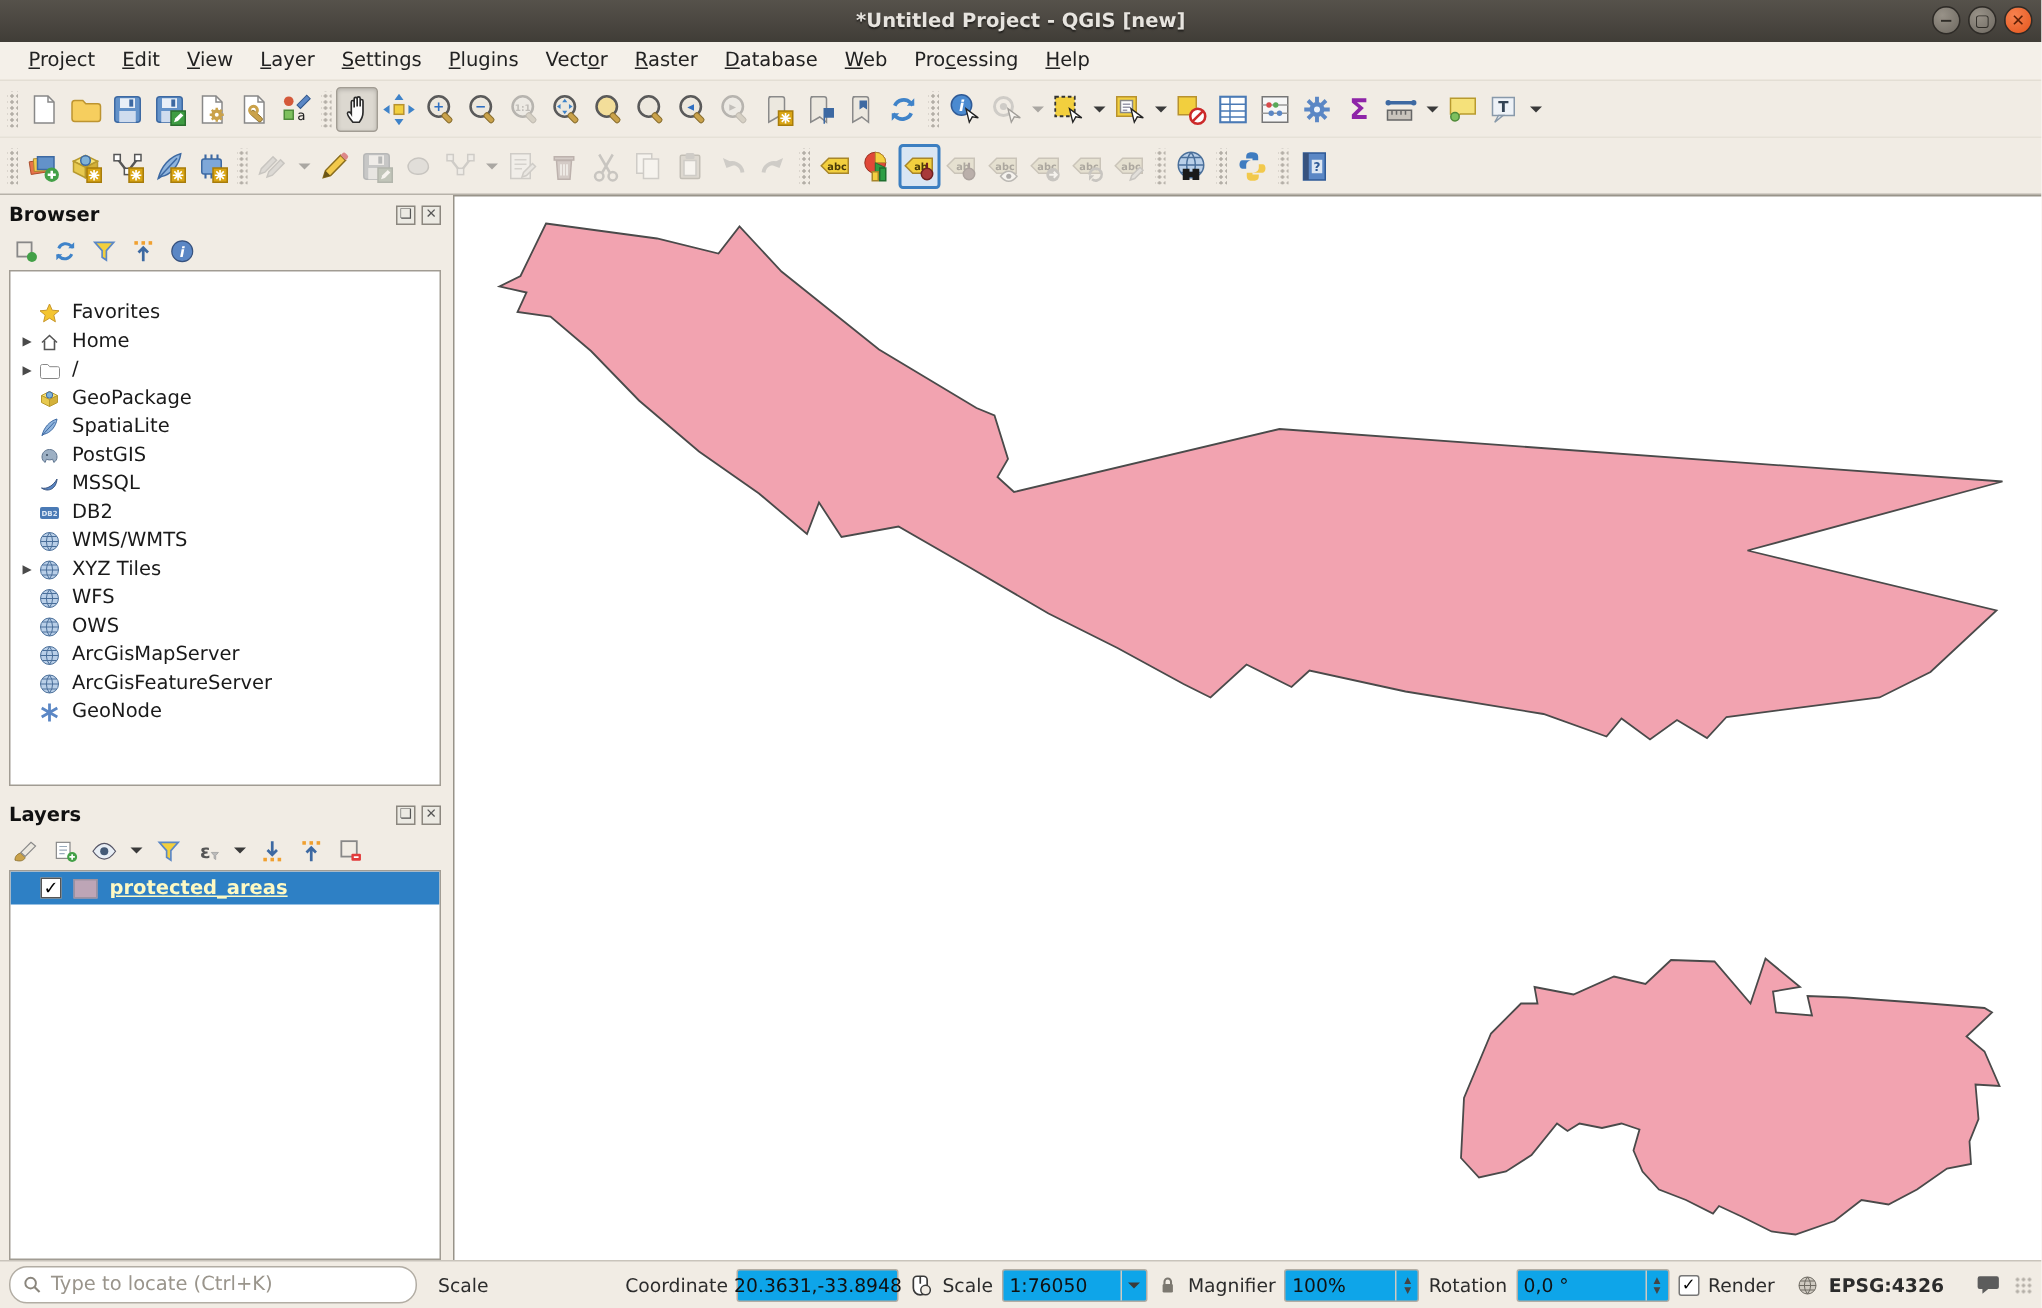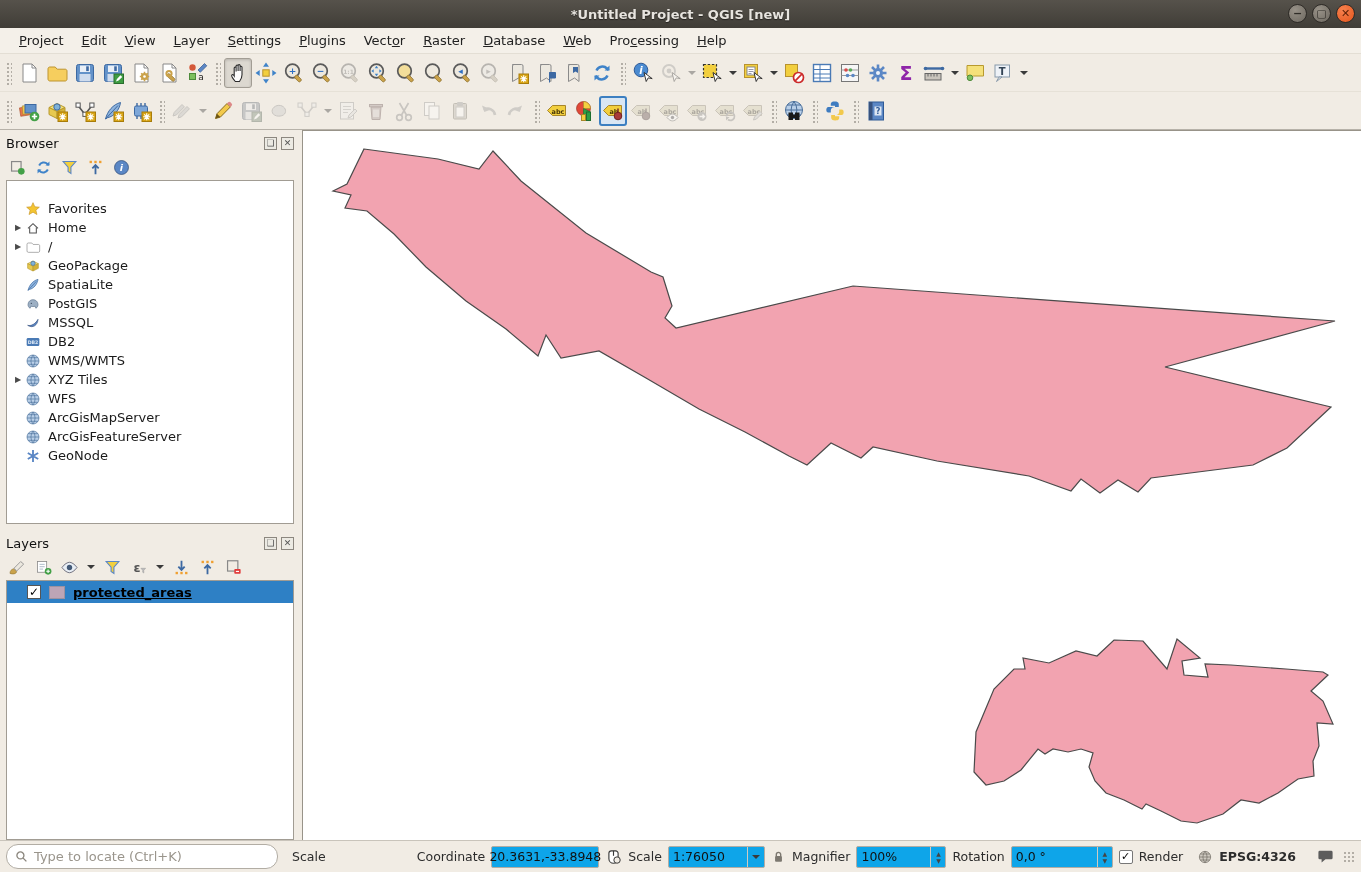--- a/index.html
+++ b/index.html
@@ -36,40 +36,40 @@
   .tbtn.act { background:#dcd8d0; border-color:#a29d94; box-shadow:inset 0 1px 3px rgba(0,0,0,.18); }
   .tbtn.sel { border:2px solid #3c7fc1; background:#d9e6f3; }
   .dis { opacity:.38; filter:grayscale(80%); }
   .ddbtn { width:13px; height:30px; display:flex; align-items:center; justify-content:center; }
   .ddbtn::after { content:""; border:4px solid transparent; border-top-color:#3a3a3a; margin-top:4px; }
 
   
   .main { display:flex; height:710px; }
   .dock { width:302px; display:flex; flex-direction:column; padding:2px 0 0 0; }
   .panel { display:flex; flex-direction:column; padding:0 8px 0 6px; }
-  .panel-head { height:22px; display:flex; align-items:center; }
+  .panel-head { height:22px; display:flex; align-items:center;font-weight:bold; }
   .panel-title { font-size:13px; color:#111; }
   .panel-btns { margin-left:auto; display:flex; gap:4px; }
   .phbtn { width:13px; height:13px; border:1px solid #8c877f; background:#eceae3; color:#555;
            font-size:9px; line-height:11px; text-align:center; }
   .panel-tools { height:26px; display:flex; align-items:center; gap:4px; padding:2px 0; }
   .ptbtn { width:22px; height:22px; display:flex; align-items:center; justify-content:center; border-radius:2px; }
   .treebox { background:#fff; border:1px solid #a19c93; flex:1; overflow:hidden; padding-top:18px; }
   .hsplit { height:8px; }
 
   .trow { height:19px; display:flex; align-items:center; padding-left:4px; }
   .texp { width:14px; font-size:8px; color:#4a4a4a; text-align:center; }
   .ticon { width:18px; height:16px; display:flex; align-items:center; margin-right:5px; }
   .tlabel { font-size:13px; color:#1a1a1a; }
 
   .layer-row { height:22px; display:flex; align-items:center; background:#2e80c5; padding-left:20px; }
   .lcheck { width:14px; height:14px; background:#fff; border:1px solid #555; font-size:12px;
             line-height:13px; text-align:center; color:#000; font-weight:bold; }
   .lswatch { width:16px; height:13px; margin:0 8px; border:1px solid #9d92a0; }
-  .llabel { color:#000000; font-weight:bold; text-decoration:underline; font-size:13px; }
+  .llabel { color:#fef9c3; font-weight:bold; text-decoration:underline; font-size:13px; }
 
   
   .canvas { flex:1; background:#fff; border-left:1px solid #989389; border-top:1px solid #989389; position:relative; }
   .canvas svg { display:block; }
 
   
   .statusbar { height:32px; background:#f1ece4; border-top:1px solid #c9c4bb; display:flex;
                align-items:center; padding:0 6px; font-size:12.5px; color:#2c2c2c; gap:6px; }
   .locate { width:272px; height:25px; border:1px solid #b2ada4; border-radius:12px; background:#fff;
             display:flex; align-items:center; padding:0 8px; gap:6px; }
@@ -723,20 +723,30 @@
           </div>
           <div class="trow">
             <span class="texp"></span>
             <span class="ticon">
               <svg viewBox="0 0 24 24" width="16" height="16">
                 <circle cx="12" cy="12" r="9" fill="#b9cfe8" stroke="#4a6f9a"></circle>
                 <path d="M3 12h18M12 3a14.5 14.5 0 0 1 0 18M12 3a14.5 14.5 0 0 0 0 18M4.8 7h14.4M4.8 17h14.4" fill="none" stroke="#4a6f9a"></path>
               </svg>
             </span>
             <span class="tlabel">WFS</span>
+          </div>
+          <div class="trow">
+            <span class="texp"></span>
+            <span class="ticon">
+              <svg viewBox="0 0 24 24" width="16" height="16">
+                <circle cx="12" cy="12" r="9" fill="#b9cfe8" stroke="#4a6f9a"></circle>
+                <path d="M3 12h18M12 3a14.5 14.5 0 0 1 0 18M12 3a14.5 14.5 0 0 0 0 18M4.8 7h14.4M4.8 17h14.4" fill="none" stroke="#4a6f9a"></path>
+              </svg>
+            </span>
+            <span class="tlabel">OWS</span>
           </div>
           <div class="trow">
             <span class="texp"></span>
             <span class="ticon">
               <svg viewBox="0 0 24 24" width="16" height="16">
                 <circle cx="12" cy="12" r="9" fill="#b9cfe8" stroke="#4a6f9a"></circle>
                 <path d="M3 12h18M12 3a14.5 14.5 0 0 1 0 18M12 3a14.5 14.5 0 0 0 0 18M4.8 7h14.4M4.8 17h14.4" fill="none" stroke="#4a6f9a"></path>
               </svg>
             </span>
             <span class="tlabel">ArcGisMapServer</span>

